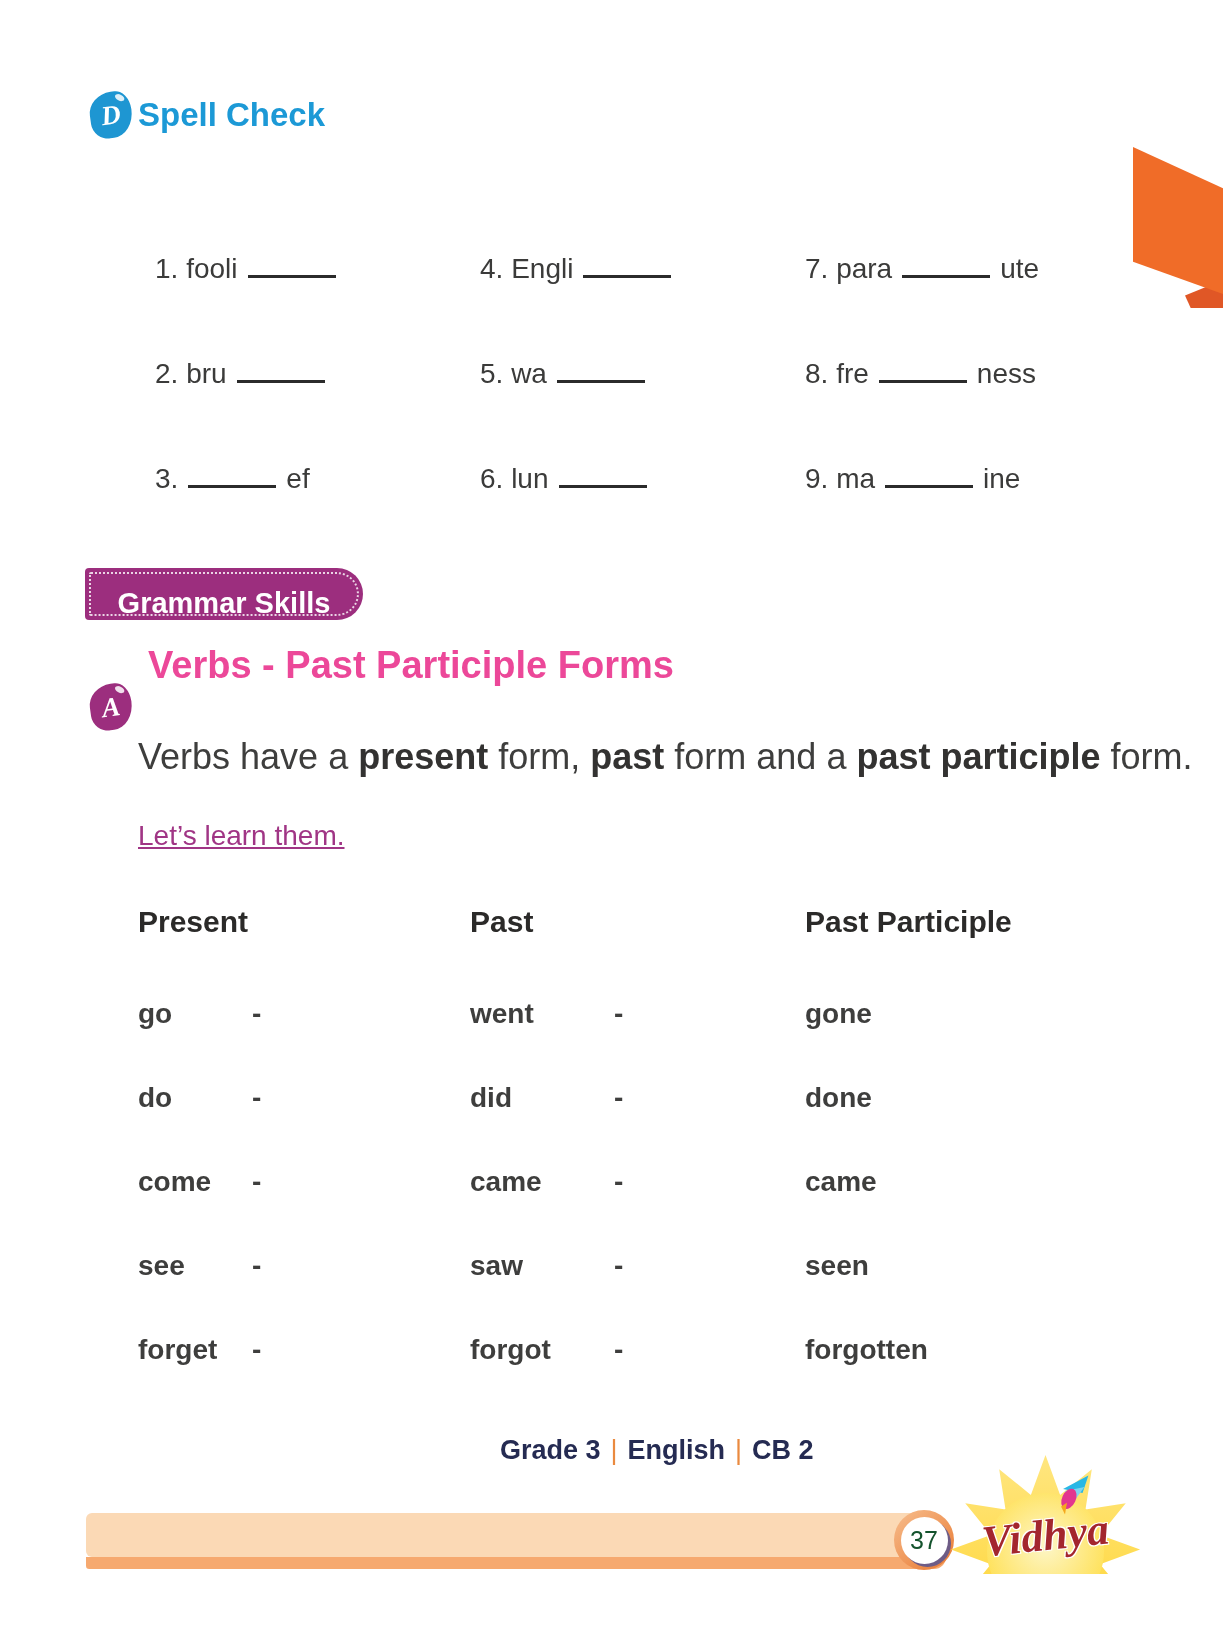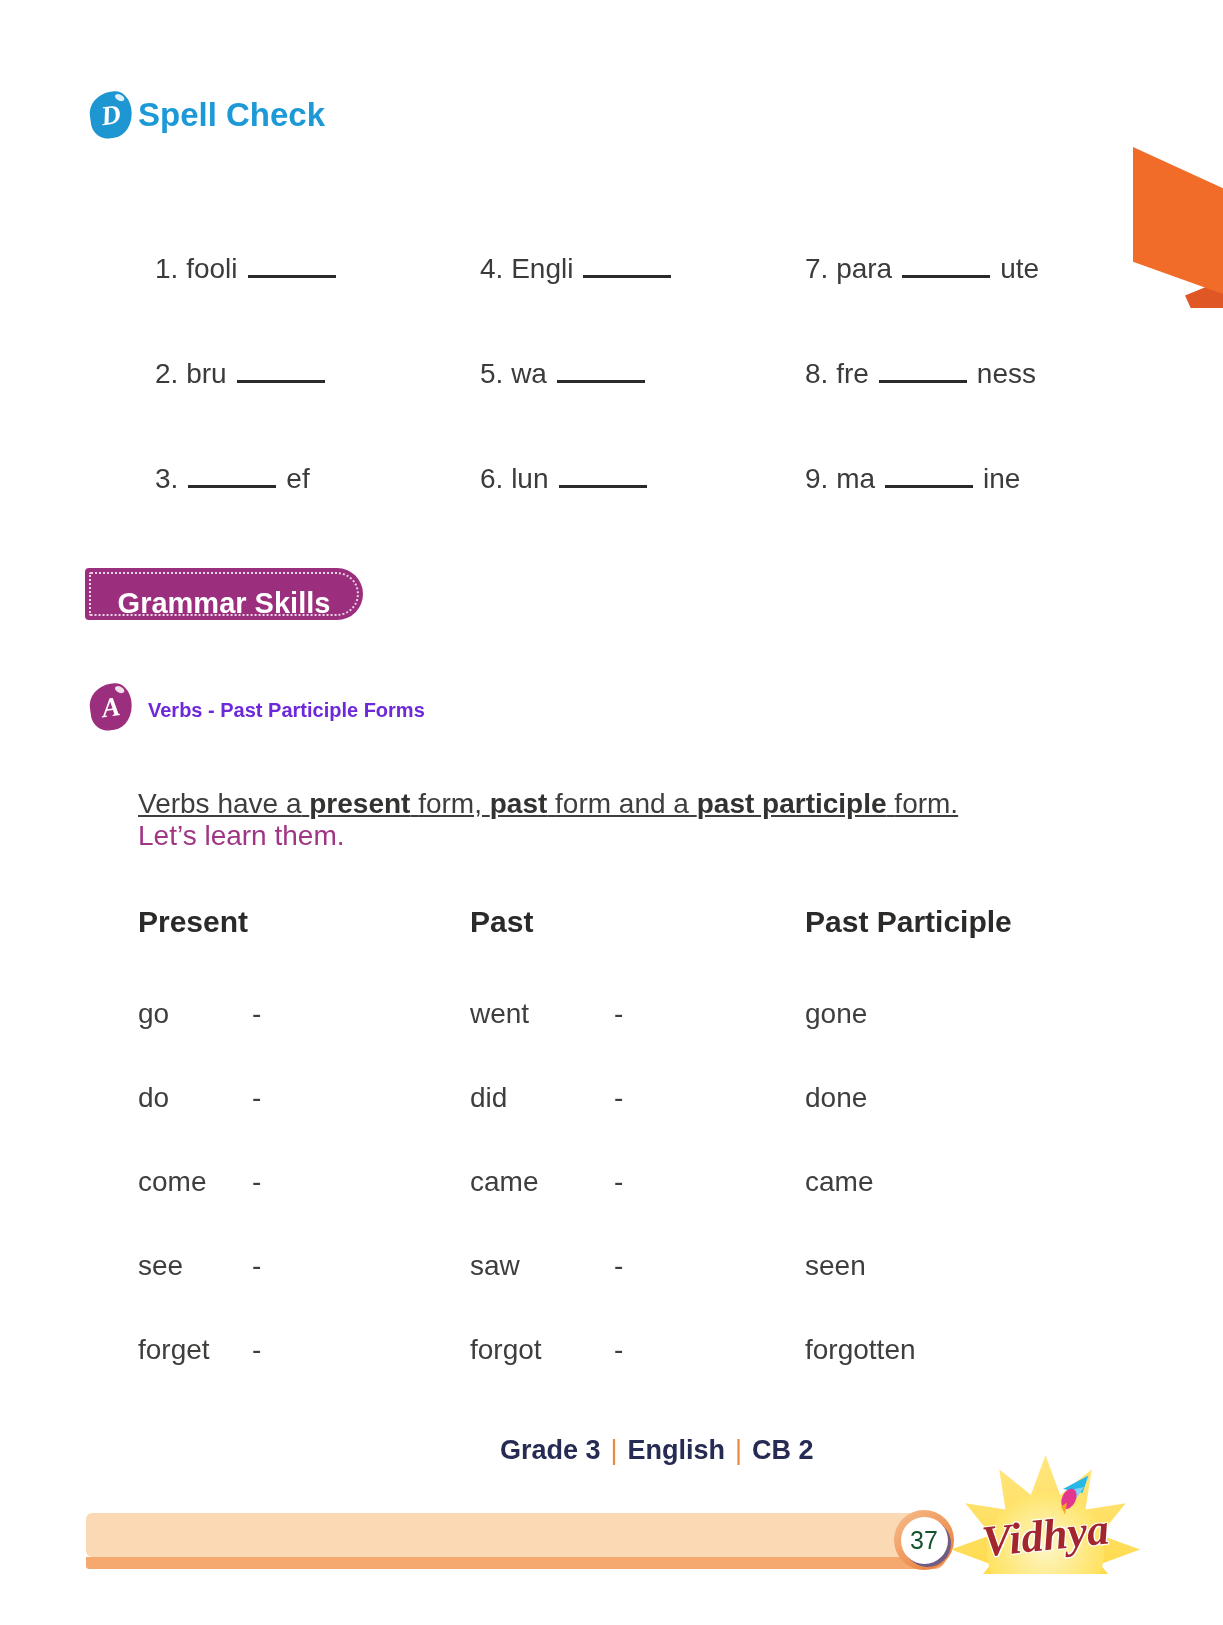--- a/index.html
+++ b/index.html
@@ -37,26 +37,26 @@
     margin:0 10px;vertical-align:baseline;}
   
   .banner{
     position:absolute;left:85px;top:568px;width:278px;height:52px;background:#9c2e7e;
     border-radius:4px 26px 26px 4px;display:flex;align-items:flex-end;justify-content:center;
   }
   .banner::before{content:"";position:absolute;inset:4px;border:2px dotted rgba(255,255,255,.8);
     border-radius:2px 22px 22px 2px;}
   .banner-label{color:#ffffff;font-size:29px;font-weight:700;}
   
-  .a-title{position:absolute;left:148px;top:699px;font-size:20px;font-weight:700;color:#6d28d9;}
-  .verb-intro{position:absolute;left:138px;top:788px;font-size:28px;color:#3e3e3d;text-decoration:underline;}
+  .a-title{position:absolute;left:148px;top:644px;font-size:38px;font-weight:700;color:#ec4899;}
+  .verb-intro{position:absolute;left:138px;top:736px;font-size:36px;color:#3e3e3d;}
   .verb-intro b{font-weight:700;color:#333231;}
-  .lead-line{position:absolute;left:138px;top:820px;font-size:28px;color:#a03585;}
-  
-  .vt-row{position:absolute;left:120px;width:1050px;height:40px;}
+  .lead-line{position:absolute;left:138px;top:820px;font-size:28px;color:#a03585;text-decoration:underline;}
+  
+  .vt-row{position:absolute;left:120px;width:1050px;height:40px;font-weight:bold;}
   .vt-row span{position:absolute;top:0;}
   .vt-head{font-size:30px;font-weight:700;color:#2b2a29;}
   .vt-body{font-size:28px;color:#3e3e3d;}
   .vt-c1{left:18px;} .vt-d1{left:132px;} .vt-c2{left:350px;} .vt-d2{left:494px;} .vt-c3{left:685px;}
   
   .footer-bar{position:absolute;left:86px;top:1513px;width:860px;height:44px;
     background:#fbd9b5;border-radius:6px 22px 0 6px;z-index:1;}
   .footer-stripe{position:absolute;left:86px;top:1557px;width:860px;height:12px;
     background:#f6a96f;border-radius:0 0 22px 6px;z-index:1;}
   .footer-text{position:absolute;left:500px;top:1435px;width:372px;

